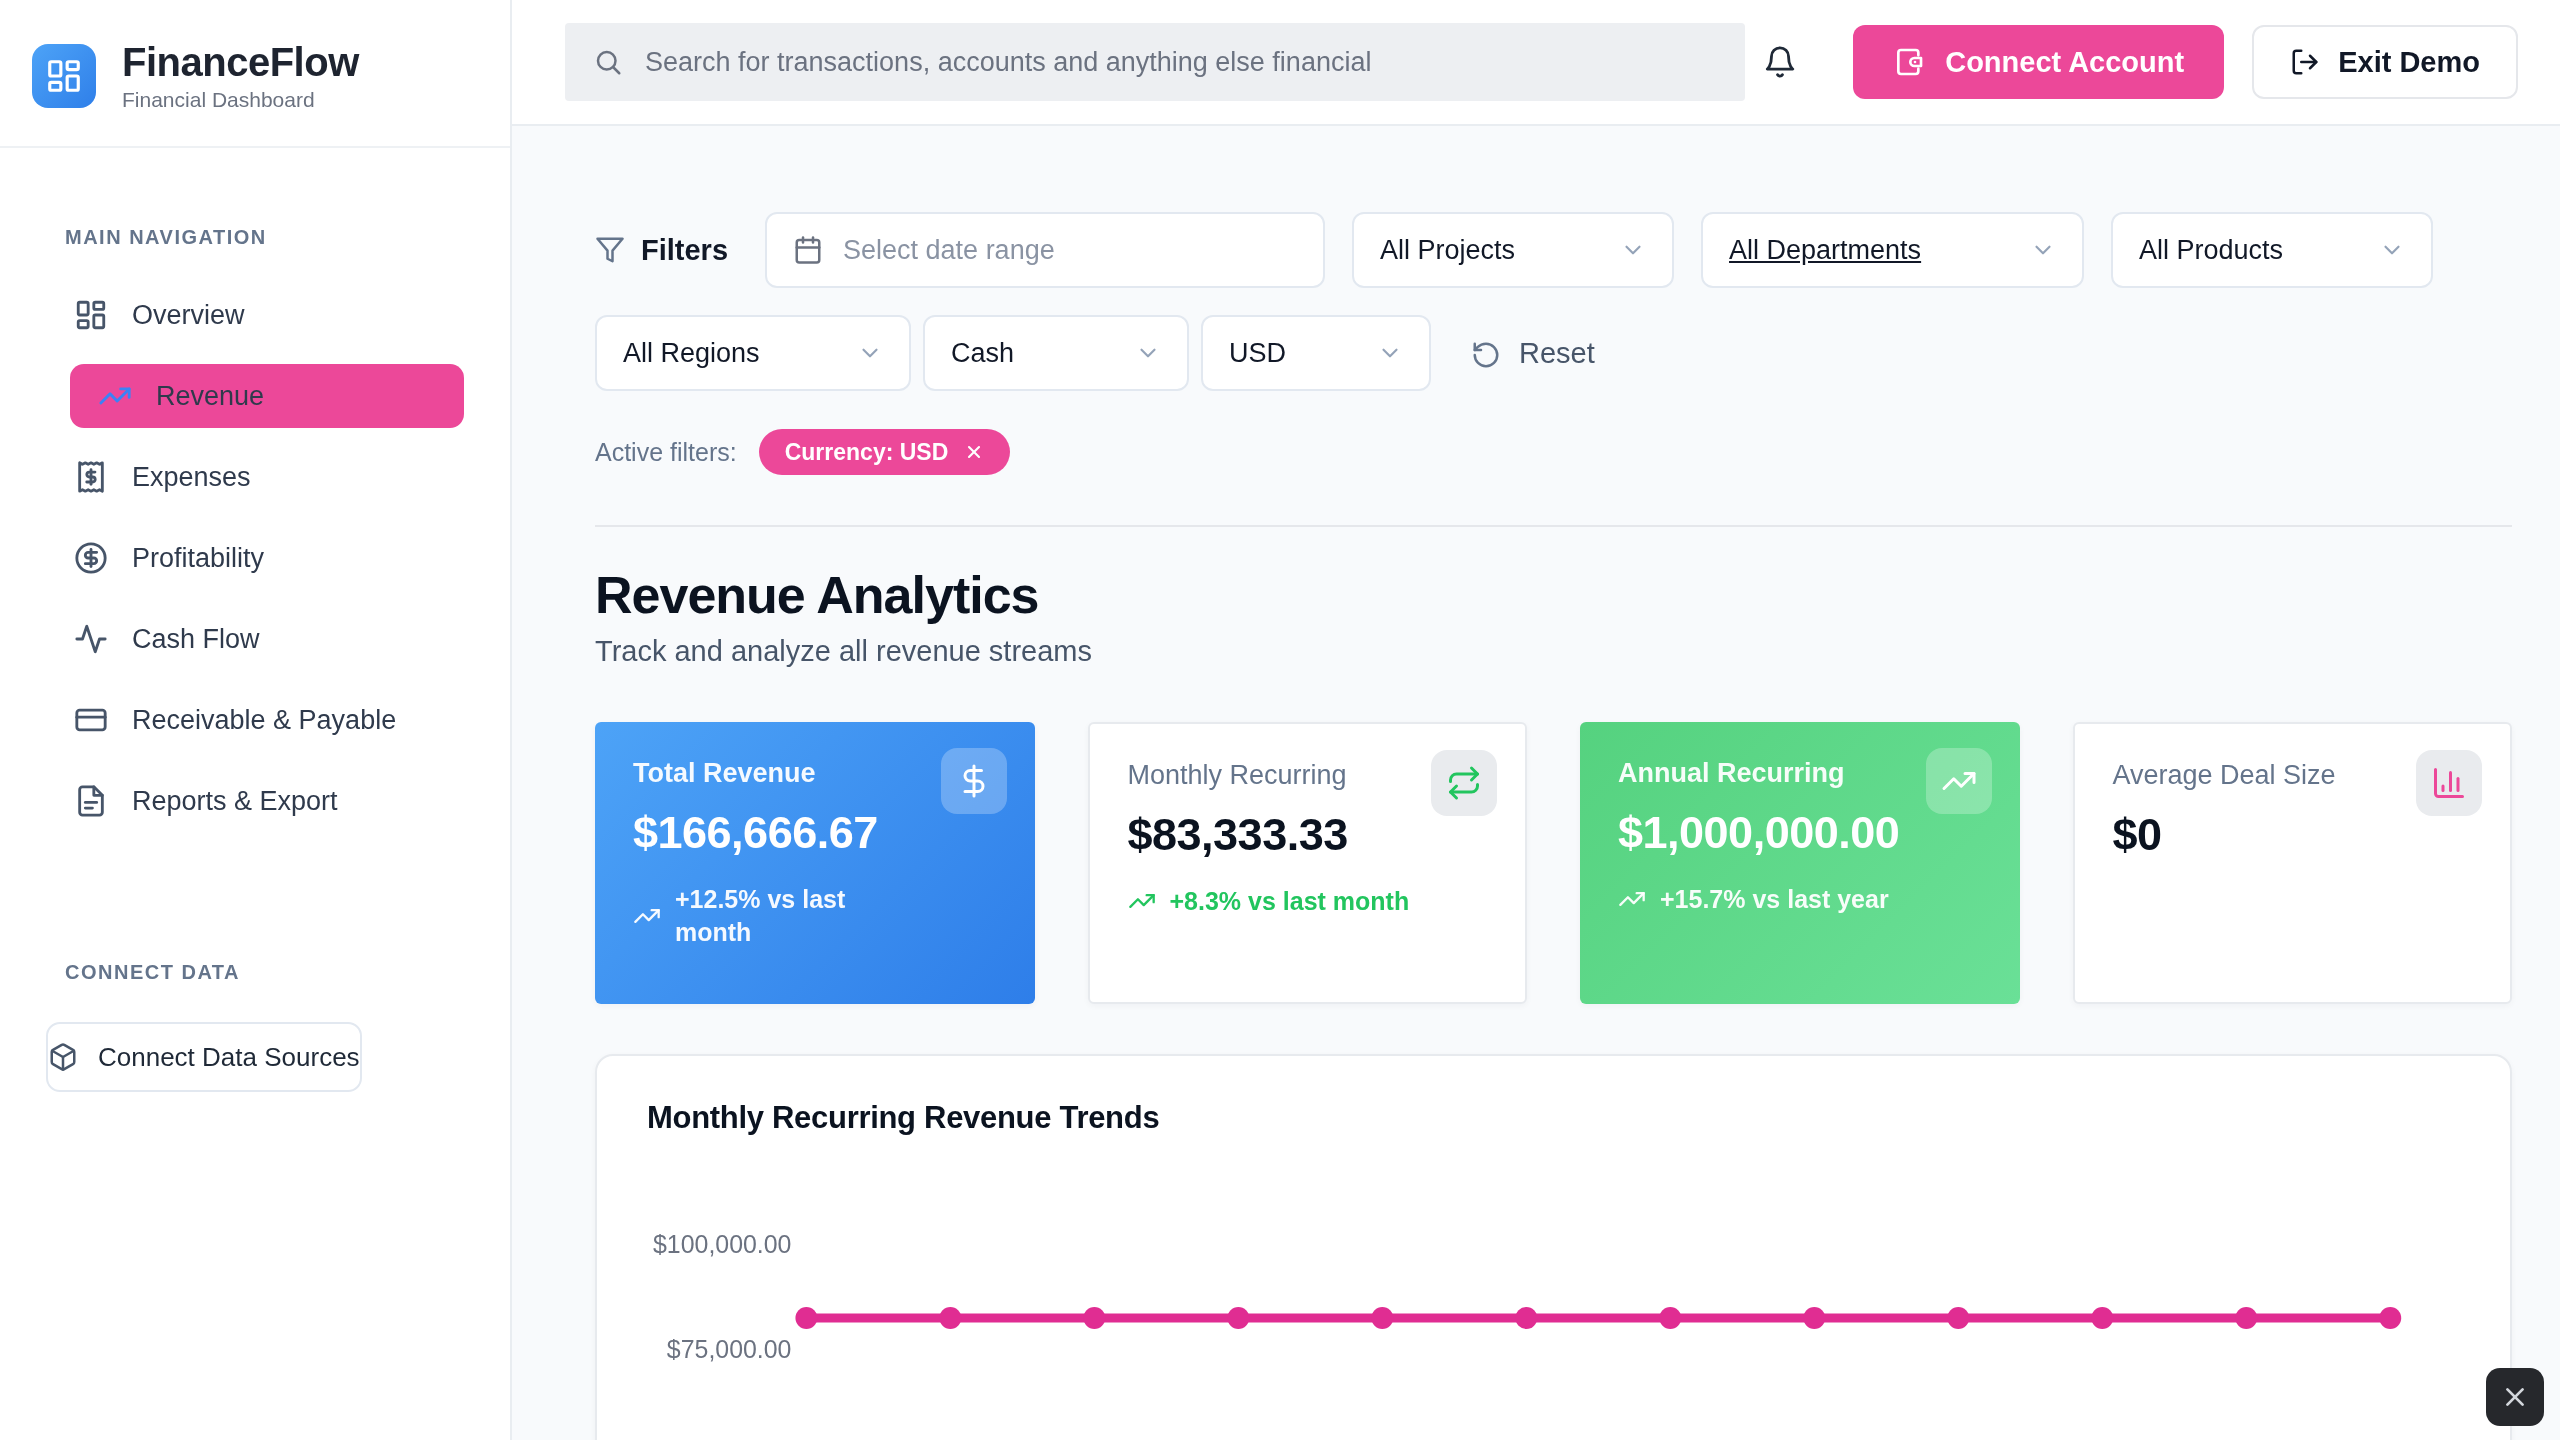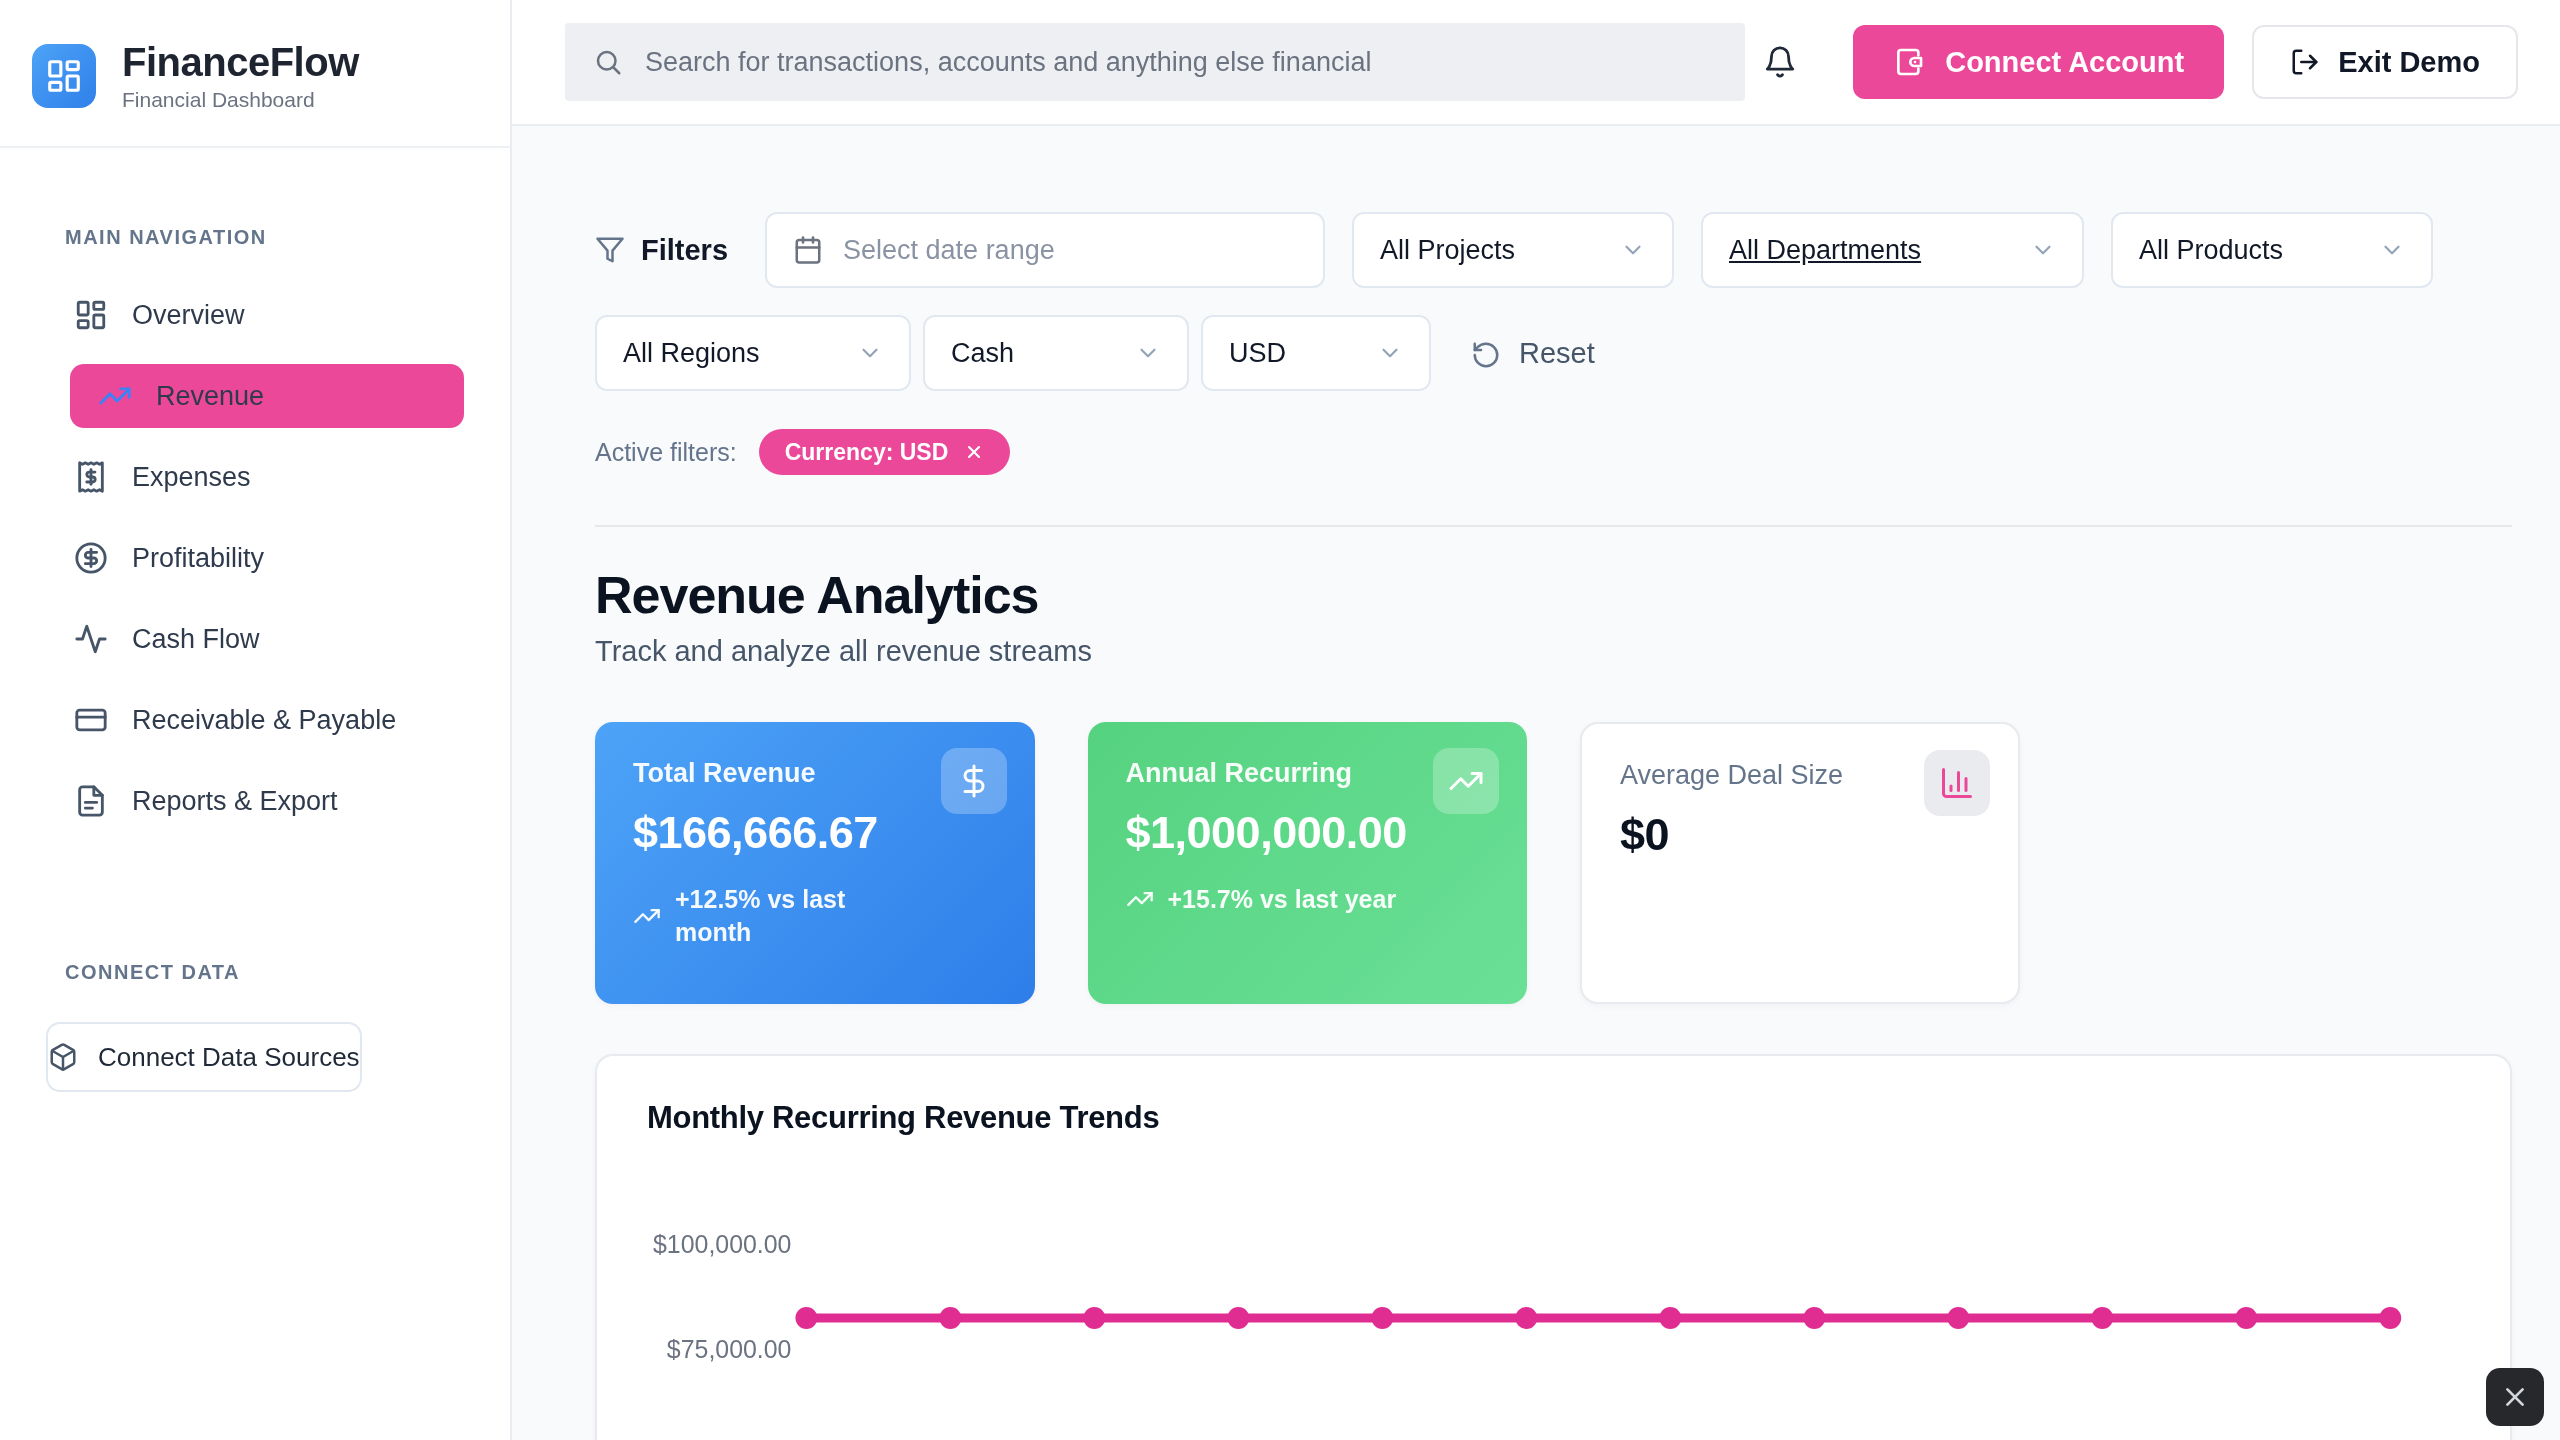--- a/index.html
+++ b/index.html
@@ -54,21 +54,21 @@
   .chips-row { display:flex; align-items:center; gap:22px; margin-top:38px; }
   .chips-caption { font-size:25px; color:#64748b; }
   .chip { display:flex; align-items:center; gap:16px; height:46px; padding:0 26px; background:#ec4899; border-radius:23px; color:#ffffff; font-size:23px; font-weight:700; cursor:pointer; }
   .chip svg { width:20px; height:20px; }
   .hdivider { height:2px; background:#e5e7eb; margin-top:50px; }
   .page-title { margin-top:38px; font-size:52px; font-weight:800; color:#0b1320; letter-spacing:-1px; }
   .page-subtitle { margin-top:10px; font-size:29px; color:#475569; }
 
   
   .cards { margin-top:54px; display:grid; grid-template-columns:repeat(4,1fr); gap:53px; }
-  .card { position:relative; height:282px; border-radius:18px; padding:36px 38px; background:#ffffff; border:2px solid #e7eaee; box-shadow:0 2px 6px rgba(15,23,42,0.04); }
+  .card { position:relative; height:282px; border-radius:6px; padding:36px 38px; background:#ffffff; border:2px solid #e7eaee; box-shadow:0 2px 6px rgba(15,23,42,0.04); }
   .card.blue { background:linear-gradient(135deg,#4da3f7,#2e7ee9); border:none; }
   .card.green { background:linear-gradient(135deg,#55d27f,#6ae097); border:none; }
   .card-label { font-size:27px; color:#64748b; font-weight:500; max-width:270px; }
   .card.blue .card-label, .card.green .card-label { color:rgba(255,255,255,0.95); font-weight:600; }
   .card-value { margin-top:18px; font-size:45px; font-weight:800; color:#0b1320; letter-spacing:-0.5px; }
   .card.blue .card-value, .card.green .card-value { color:#ffffff; }
   .icon-box { position:absolute; top:26px; right:28px; width:66px; height:66px; border-radius:16px; display:flex; align-items:center; justify-content:center; background:#e9ebee; }
   .card.blue .icon-box, .card.green .icon-box { background:rgba(255,255,255,0.25); }
   .icon-box svg { width:36px; height:36px; }
   .delta { display:flex; align-items:center; gap:14px; margin-top:24px; font-size:25px; font-weight:600; line-height:1.3; }
@@ -306,20 +306,39 @@
       </div>
       <div class="delta">
         <svg viewBox="0 0 24 24" fill="none" stroke="currentColor" stroke-width="2" stroke-linecap="round" stroke-linejoin="round">
             <polyline points="22 7 13.5 15.5 8.5 10.5 2 17"></polyline>
             <polyline points="16 7 22 7 22 13"></polyline>
           </svg>
         <span class="wrapnarrow">+12.5% vs last month</span>
       </div>
     </div>
 
+    <div class="card white-g">
+      <div class="card-label">Monthly Recurring</div>
+      <div class="card-value">$83,333.33</div>
+      <div class="icon-box">
+        <svg viewBox="0 0 24 24" fill="none" stroke="#22c55e" stroke-width="2" stroke-linecap="round" stroke-linejoin="round">
+            <path d="m17 2 4 4-4 4"></path>
+            <path d="M3 11v-1a4 4 0 0 1 4-4h14"></path>
+            <path d="m7 22-4-4 4-4"></path>
+            <path d="M21 13v1a4 4 0 0 1-4 4H3"></path>
+          </svg>
+      </div>
+      <div class="delta">
+        <svg viewBox="0 0 24 24" fill="none" stroke="currentColor" stroke-width="2" stroke-linecap="round" stroke-linejoin="round">
+            <polyline points="22 7 13.5 15.5 8.5 10.5 2 17"></polyline>
+            <polyline points="16 7 22 7 22 13"></polyline>
+          </svg>
+        <span class="wrapnarrow">+8.3% vs last month</span>
+      </div>
+    </div>
 
     <div class="card green">
       <div class="card-label">Annual Recurring</div>
       <div class="card-value">$1,000,000.00</div>
       <div class="icon-box">
         <svg viewBox="0 0 24 24" fill="none" stroke="#ffffff" stroke-width="2" stroke-linecap="round" stroke-linejoin="round">
             <polyline points="22 7 13.5 15.5 8.5 10.5 2 17"></polyline>
             <polyline points="16 7 22 7 22 13"></polyline>
           </svg>
       </div>

